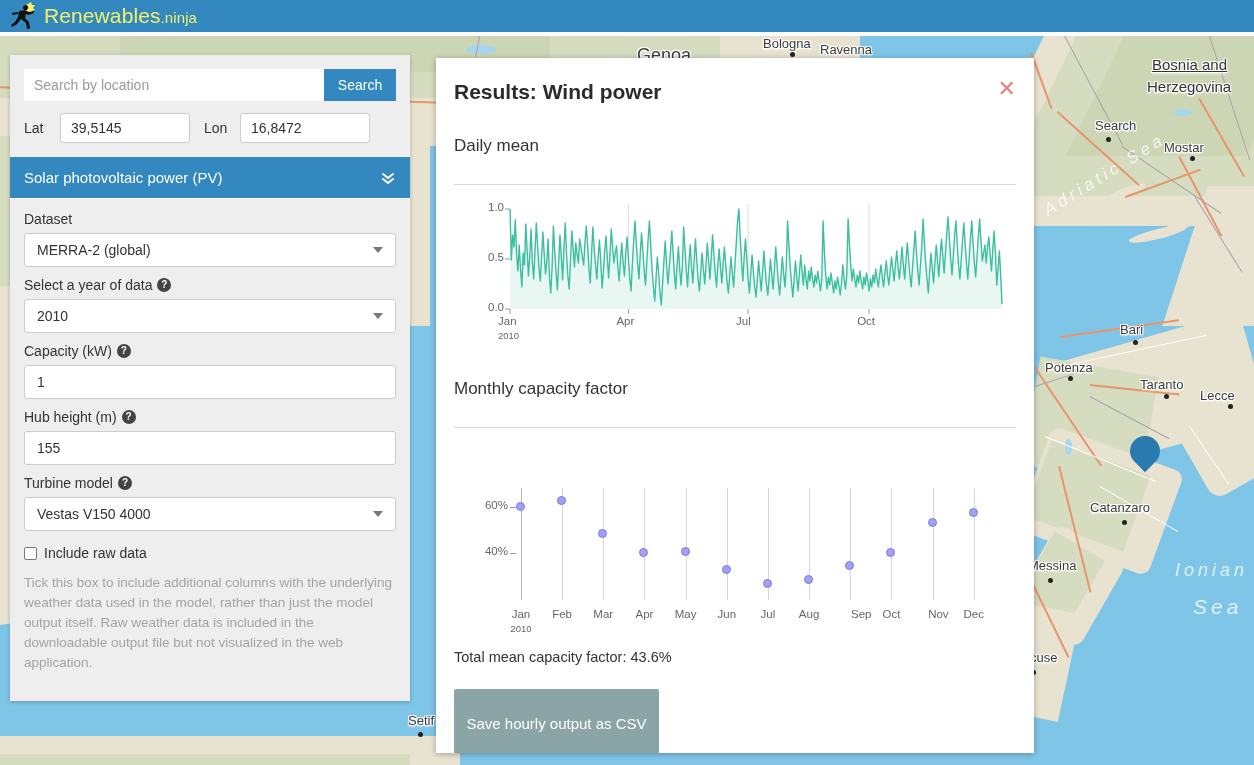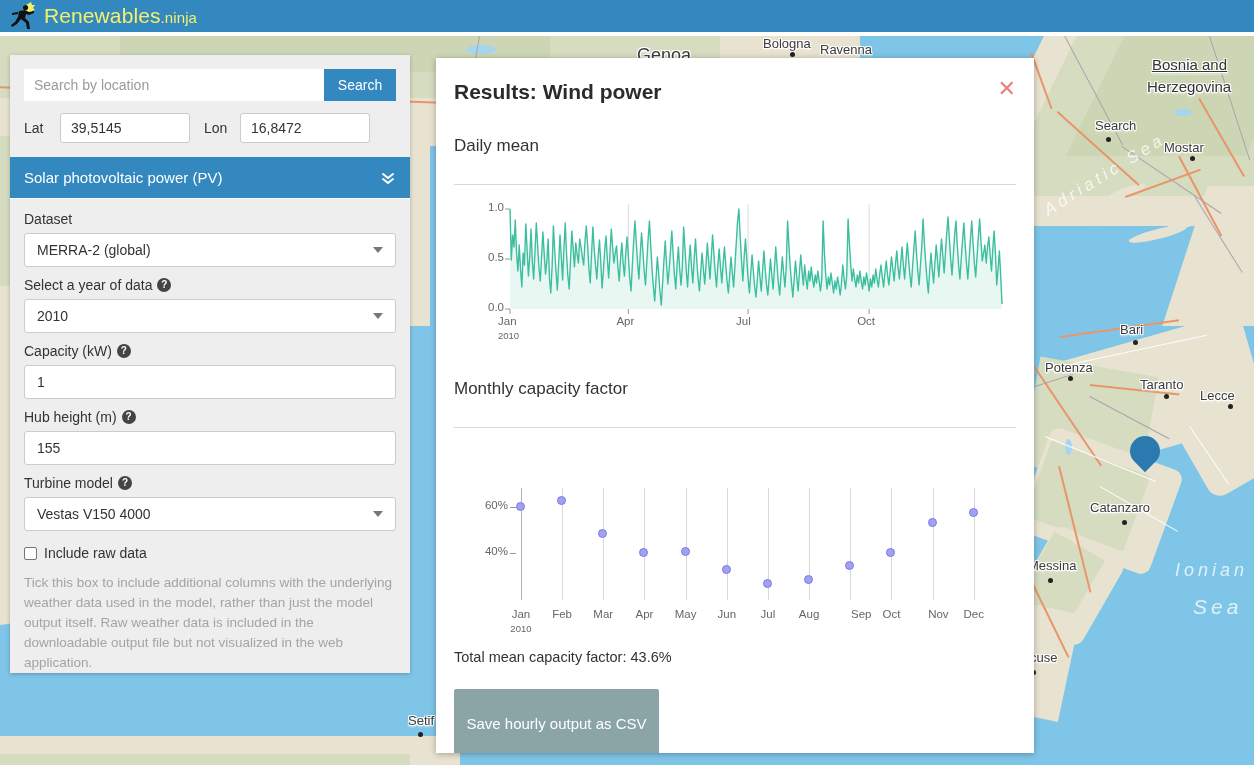--- a/index.html
+++ b/index.html
@@ -89,21 +89,21 @@
   }
   .ll-gap { width: 14px; }
 
   .accordion-head {
     background: #3288bf; color: #fff; height: 42px;
     display: flex; align-items: center; justify-content: space-between;
     padding: 0 14px; font-size: 15px; cursor: pointer;
     border-bottom: 1px solid #fff;
   }
   .chev { width: 16px; height: 16px; }
-  .panel-body { padding: 12px 14px 0 14px; }
+  .panel-body { padding: 12px 14px 28px 14px; }
   .field-label {
     font-size: 14px; color: #333; margin: 10px 0 6px 0;
     display: flex; align-items: center; gap: 5px;
   }
   .field-label:first-child { margin-top: 0; }
   .help {
     width: 14px; height: 14px; border-radius: 50%;
     background: #444; color: #fff; font-size: 10px; font-weight: bold;
     display: inline-flex; align-items: center; justify-content: center;
     cursor: pointer; line-height: 1;

